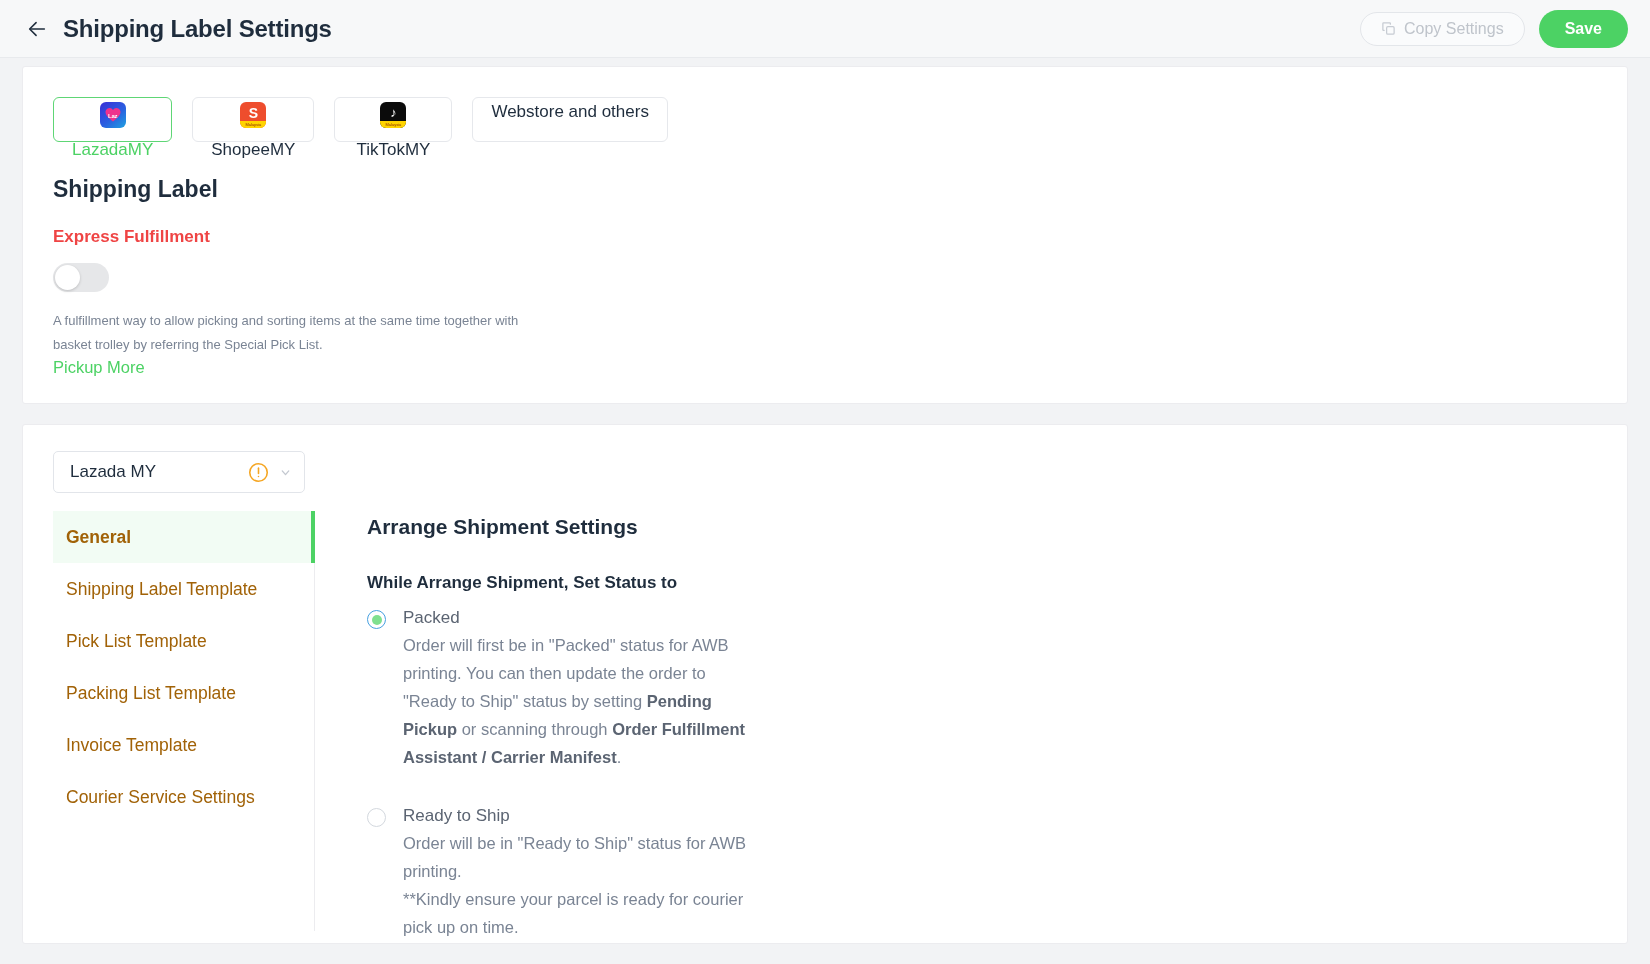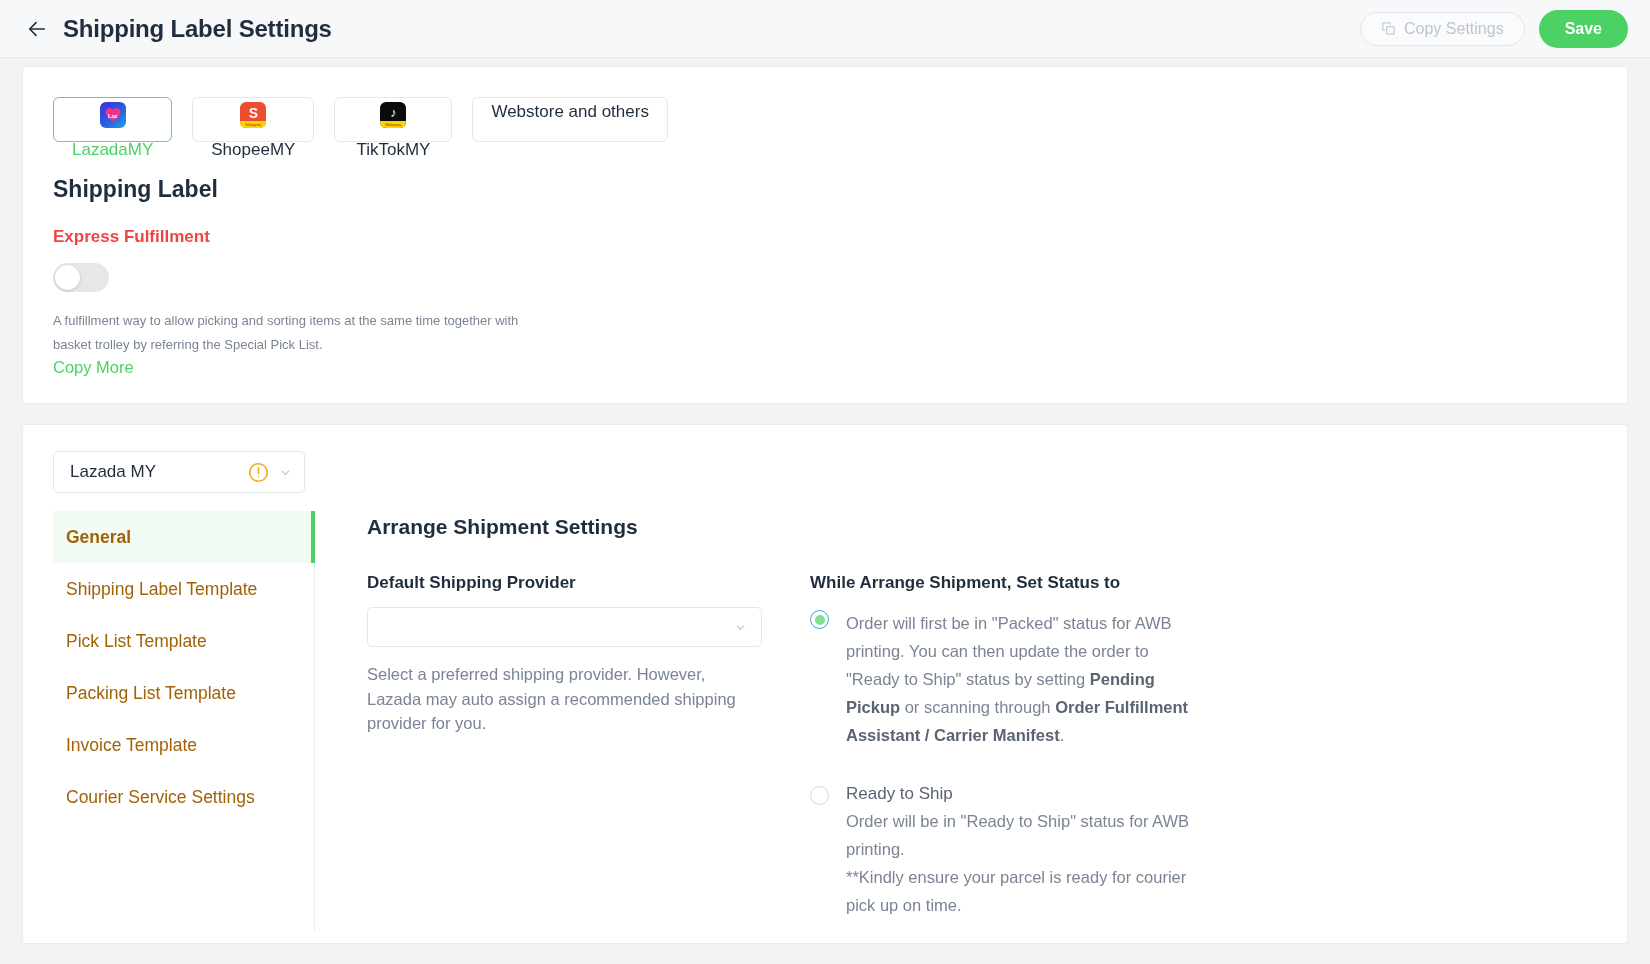--- a/index.html
+++ b/index.html
@@ -318,21 +318,21 @@
     </div>
 
     <div class="section-title">Shipping Label</div>
     <div class="sub-label">Express Fulfillment</div>
 
     <div class="toggle">
       <span class="knob"></span>
     </div>
 
     <div class="helper">A fulfillment way to allow picking and sorting items at the same time together with basket trolley by referring the Special Pick List.</div>
-    <a class="link-green">Copy More</a>
+    <a class="link-green">Pickup More</a>
   </div>
 
   <div class="card card-bottom">
 
     <div class="store-select">
       <span class="txt">Lazada MY</span>
       <svg class="warn-icon" viewBox="0 0 24 24" fill="none" stroke="#f5a623" stroke-width="1.8">
         <circle cx="12" cy="12" r="10"></circle>
         <line x1="12" y1="7" x2="12" y2="13" stroke-linecap="round"></line>
         <circle cx="12" cy="16.6" r="0.9" fill="#f5a623" stroke="none"></circle>
@@ -363,37 +363,28 @@
         <div class="side-item">
           <span>Courier Service Settings</span>
         </div>
       </div>
 
       <div class="content">
         <div class="content-h">Arrange Shipment Settings</div>
 
         <div class="cols">
 
-          <div class="col-a">
-            <div class="field-label">Default Shipping Provider</div>
-            <div class="select-box">
-              <span style="flex:1;font-size:16.5px;color:#1f2d3d;"></span>
-              <svg width="13" height="13" viewBox="0 0 24 24" fill="none" stroke="#c3c8d0" stroke-width="2.4" stroke-linecap="round" stroke-linejoin="round">
-                <polyline points="6 9 12 16 18 9"></polyline>
-              </svg>
-            </div>
-            <div class="field-help">Select a preferred shipping provider. However, Lazada may auto assign a recommended shipping provider for you.</div>
-          </div>
 
           <div class="col-b">
             <div class="field-label">While Arrange Shipment, Set Status to</div>
 
             <div class="radio-row">
               <span class="radio checked"></span>
               <div class="radio-body">
+                <div class="radio-title">Packed</div>
                 <div class="radio-desc">Order will first be in "Packed" status for AWB printing. You can then update the order to "Ready to Ship" status by setting <b>Pending Pickup</b> or scanning through <b>Order Fulfillment Assistant / Carrier Manifest</b>.</div>
               </div>
             </div>
 
             <div class="radio-row second">
               <span class="radio"></span>
               <div class="radio-body">
                 <div class="radio-title">Ready to Ship</div>
                 <div class="radio-desc">Order will be in "Ready to Ship" status for AWB printing.<br>**Kindly ensure your parcel is ready for courier pick up on time.</div>
               </div>

